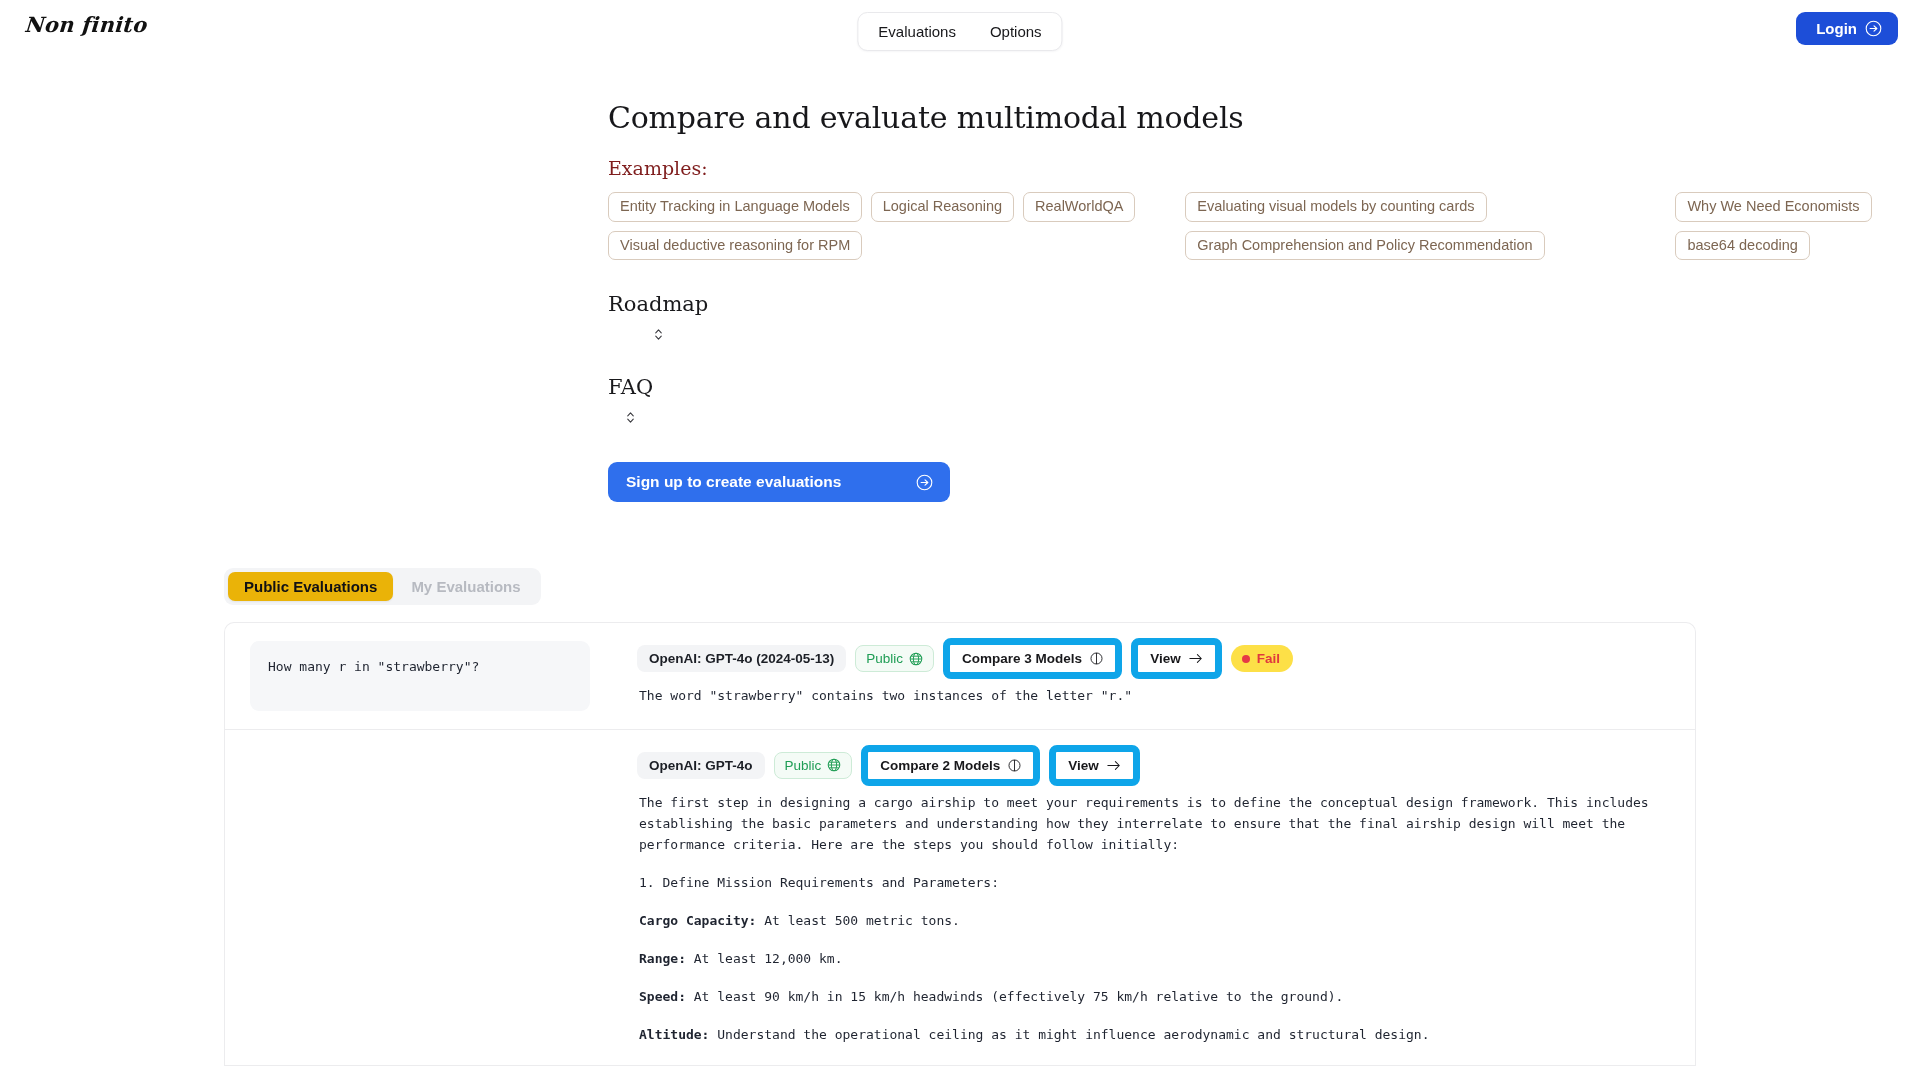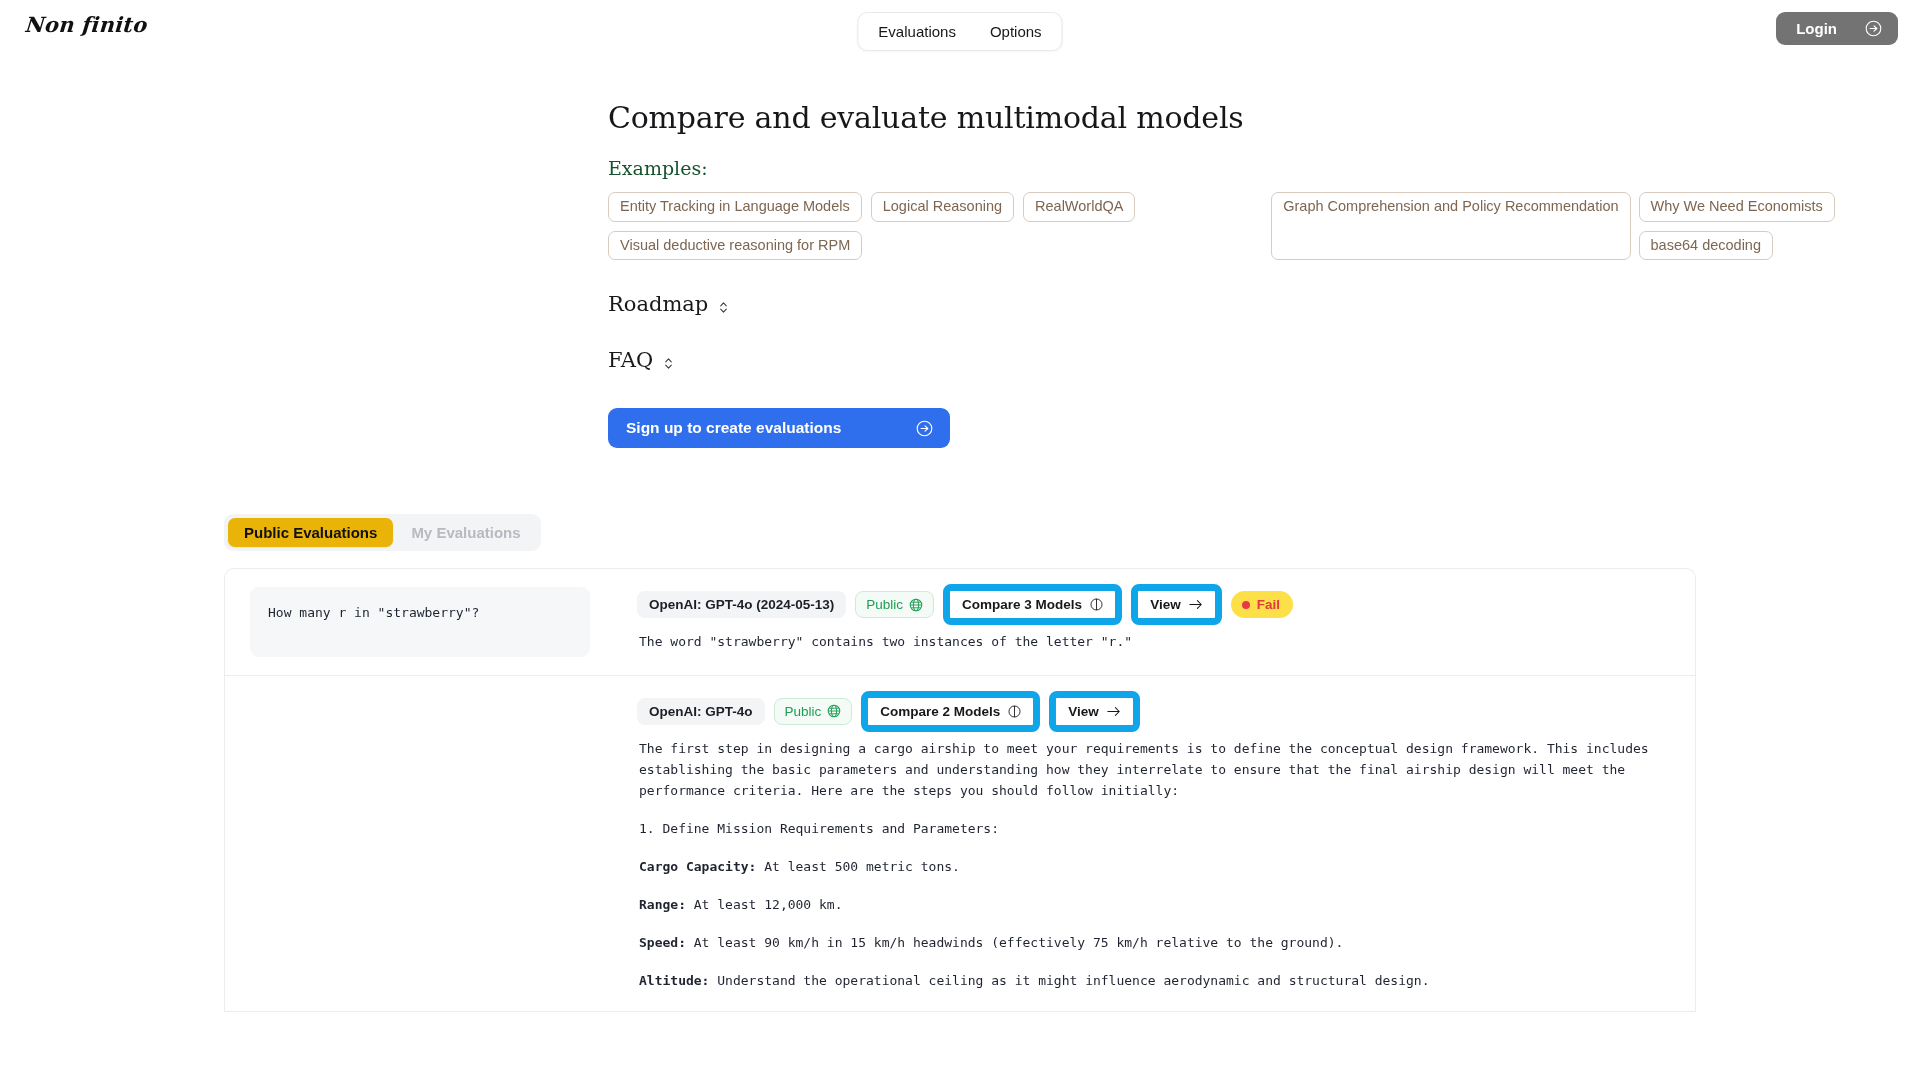--- a/index.html
+++ b/index.html
@@ -52,22 +52,22 @@
     cursor: pointer;
     white-space: nowrap;
   }
 
   .login-btn {
     position: absolute;
     right: 22px;
     top: 12px;
     display: flex;
     align-items: center;
-    gap: 28px;
-    background: #737373;
+    gap: 8px;
+    background: #1d4ed8;
     color: #ffffff;
     border: none;
     border-radius: 9px;
     padding: 8px 16px 8px 20px;
     font-size: 15px;
     font-weight: 700;
     cursor: pointer;
     font-family: "Liberation Sans", sans-serif;
   }
   .circle-arrow {
@@ -85,44 +85,45 @@
     font-family: "DejaVu Serif", serif;
     font-weight: 400;
     font-size: 30px;
     letter-spacing: -0.2px;
     color: #17171a;
     margin-bottom: 22px;
   }
   .examples-label {
     font-family: "DejaVu Serif", serif;
     font-size: 19px;
-    color: #14532d;
+    color: #7f1d1d;
     margin-bottom: 13px;
   }
   .tag-rows { display: flex; flex-direction: row; gap: 8px; }
   .tag-row { display: flex; gap: 9px; flex-wrap: wrap; }
   .tag {
     border: 1px solid #d9cbbd;
     color: #7d6652;
     background: #ffffff;
     border-radius: 7px;
     padding: 5px 11px 6px;
     font-size: 14.5px;
     line-height: 1.15;
     cursor: pointer;
     white-space: nowrap;
   }
 
   .collapse-row {
     display: flex;
-    align-items: flex-end;
+    align-items: center;
     gap: 10px;
     margin-top: 32px;
     cursor: pointer;
     width: max-content;
+    flex-direction: column;
   }
   .collapse-row .label {
     font-family: "DejaVu Serif", serif;
     font-size: 21px;
     color: #19191c;
   }
   .updown { width: 11px; height: 17px; display: block; }
 
   .cta {
     margin-top: 36px;
@@ -288,20 +289,21 @@
   <div class="examples-label">Examples:</div>
 
   <div class="tag-rows">
     <div class="tag-row">
       <div class="tag">Entity Tracking in Language Models</div>
       <div class="tag">Logical Reasoning</div>
       <div class="tag">RealWorldQA</div>
       <div class="tag">Visual deductive reasoning for RPM</div>
     </div>
     <div class="tag-row">
+      <div class="tag">Evaluating visual models by counting cards</div>
       <div class="tag">Graph Comprehension and Policy Recommendation</div>
     </div>
     <div class="tag-row">
       <div class="tag">Why We Need Economists</div>
       <div class="tag">base64 decoding</div>
     </div>
   </div>
 
   <div class="collapse-row">
     <span class="label">Roadmap</span>

